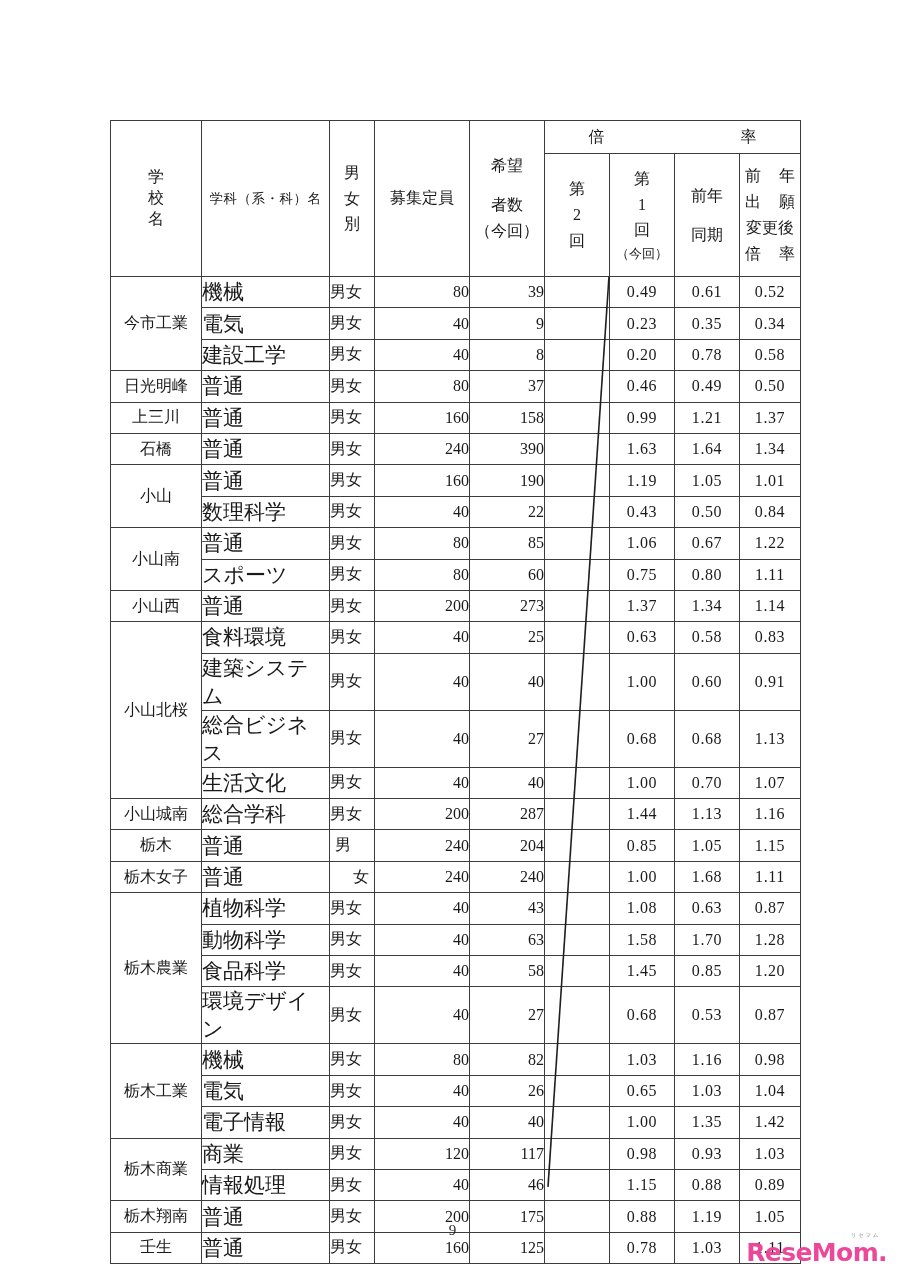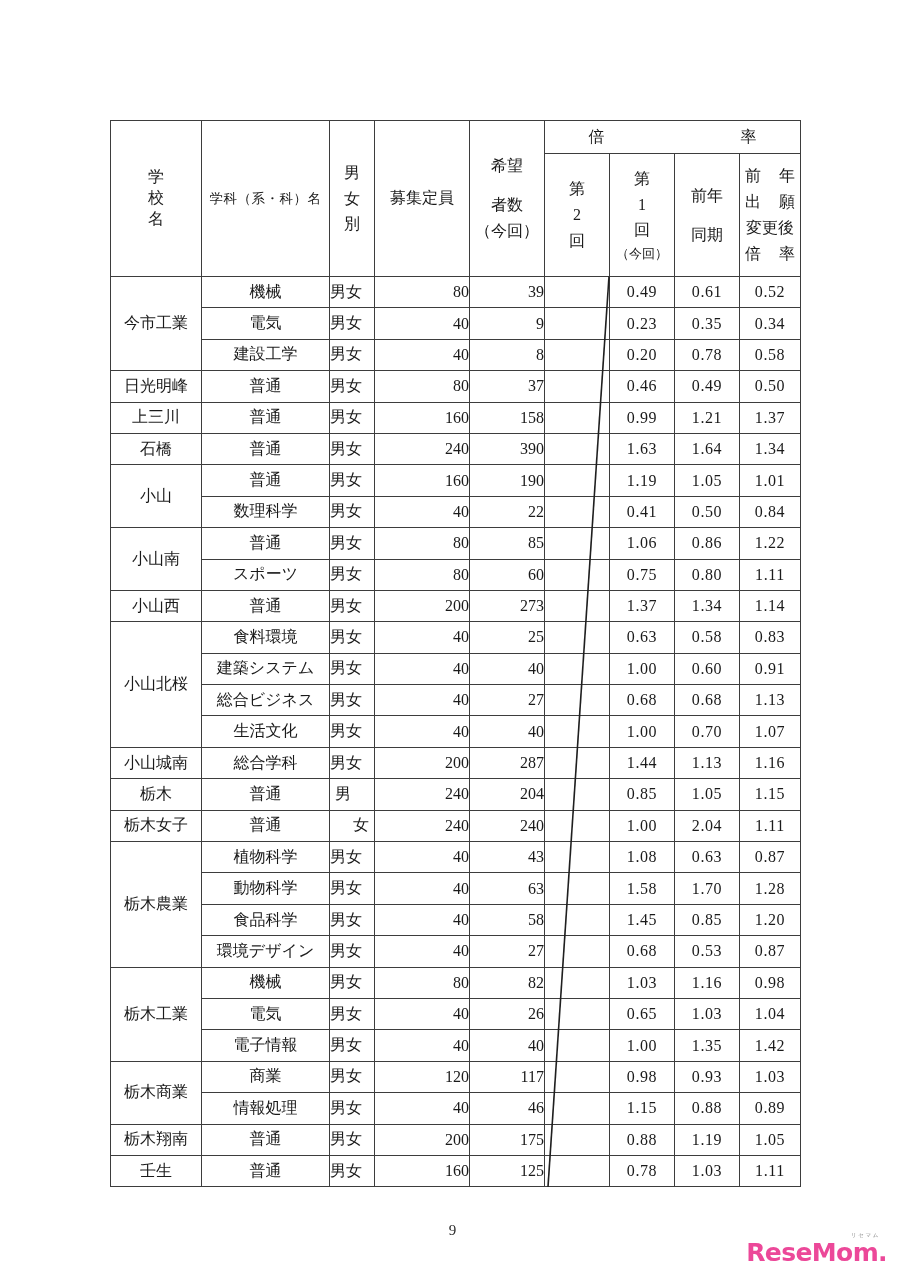--- a/index.html
+++ b/index.html
@@ -112,23 +112,23 @@
   
   tr.data-row td { height: 30.4px; }
   .c-school-cell {
     text-align: center;
     padding-left: 7px;
     font-size: 16px;
     vertical-align: top;
     padding-top: 5px;
   }
   .c-course-cell {
-    text-align: center;
+    text-align: left;
     padding-left: 7px;
-    font-size: 16px;
+    font-size: 21px;
   }
   .c-gender-cell {
     text-align: left;
     font-size: 16px;
   }
   .c-gender-cell.ga-left  { text-align: left;  padding-left: 5px; }
   .c-gender-cell.ga-right { text-align: right; padding-right: 5px; }
   .c-num-cell {
     text-align: right;
     padding-right: 12px;
@@ -356,33 +356,33 @@
             <td class="c-ratio-cell">1.19</td>
             <td class="c-ratio-cell">1.05</td>
             <td class="c-ratio-cell">1.01</td>
           </tr>
           <tr class="data-row">
             <td class="c-course-cell">数理科学</td>
             <td class="c-gender-cell">男女</td>
             <td class="c-num-cell">40</td>
             <td class="c-num-cell">22</td>
             <td class="c-blank-cell"></td>
-            <td class="c-ratio-cell">0.41</td>
+            <td class="c-ratio-cell">0.43</td>
             <td class="c-ratio-cell">0.50</td>
             <td class="c-ratio-cell">0.84</td>
           </tr>
           <tr class="data-row">
             <td class="c-school-cell" rowspan="2">小山南</td>
             <td class="c-course-cell">普通</td>
             <td class="c-gender-cell">男女</td>
             <td class="c-num-cell">80</td>
             <td class="c-num-cell">85</td>
             <td class="c-blank-cell"></td>
             <td class="c-ratio-cell">1.06</td>
-            <td class="c-ratio-cell">0.86</td>
+            <td class="c-ratio-cell">0.67</td>
             <td class="c-ratio-cell">1.22</td>
           </tr>
           <tr class="data-row">
             <td class="c-course-cell">スポーツ</td>
             <td class="c-gender-cell">男女</td>
             <td class="c-num-cell">80</td>
             <td class="c-num-cell">60</td>
             <td class="c-blank-cell"></td>
             <td class="c-ratio-cell">0.75</td>
             <td class="c-ratio-cell">0.80</td>
@@ -463,21 +463,21 @@
             <td class="c-ratio-cell">1.15</td>
           </tr>
           <tr class="data-row">
             <td class="c-school-cell" rowspan="1">栃木女子</td>
             <td class="c-course-cell">普通</td>
             <td class="c-gender-cell ga-right">女</td>
             <td class="c-num-cell">240</td>
             <td class="c-num-cell">240</td>
             <td class="c-blank-cell"></td>
             <td class="c-ratio-cell">1.00</td>
-            <td class="c-ratio-cell">2.04</td>
+            <td class="c-ratio-cell">1.68</td>
             <td class="c-ratio-cell">1.11</td>
           </tr>
           <tr class="data-row">
             <td class="c-school-cell" rowspan="4">栃木農業</td>
             <td class="c-course-cell">植物科学</td>
             <td class="c-gender-cell">男女</td>
             <td class="c-num-cell">40</td>
             <td class="c-num-cell">43</td>
             <td class="c-blank-cell"></td>
             <td class="c-ratio-cell">1.08</td>

